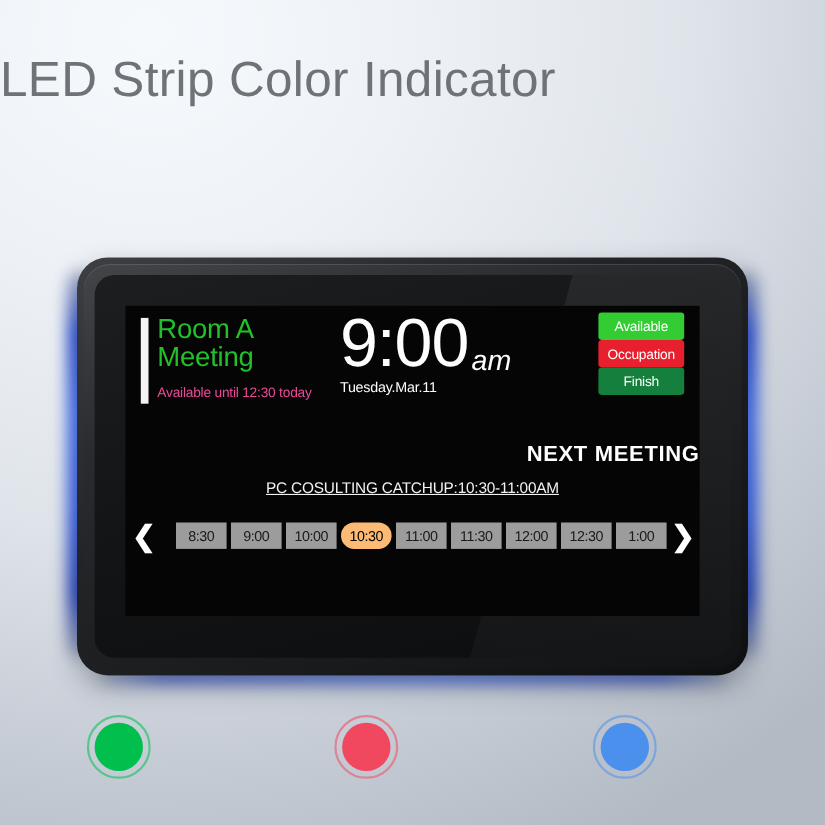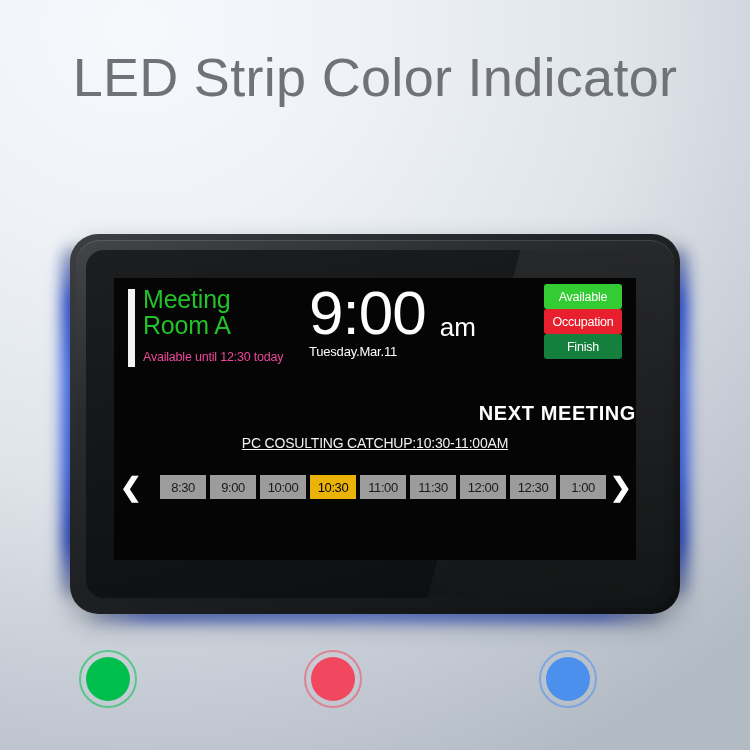--- a/index.html
+++ b/index.html
@@ -14,22 +14,22 @@
     position:relative;
     width:750px; height:750px;
     background:
       radial-gradient(ellipse 120% 110% at 18% 4%, #f6f9fc 0%, #eef2f7 26%, #dfe4ea 55%, #c6ccd5 80%, #b2bac4 100%);
   }
 
   
   #title {
     position:absolute;
     top:46px; left:0; width:750px;
-    text-align:center;
-    font-size:54px;
+    text-align:left;
+    font-size:45px;
     font-weight:400;
     letter-spacing:0.3px;
     color:#6f7276;
     white-space:nowrap;
   }
 
   
   #device-wrap {
     position:absolute;
     left:64px; top:228px;
@@ -141,22 +141,23 @@
   #clock-row { display:flex; align-items:flex-end; }
   #clock-time {
     font-size:62px;
     line-height:62px;
     font-weight:400;
     letter-spacing:-1px;
   }
   #clock-meridiem {
     font-size:26px;
     line-height:34px;
-    margin-left:14px;
+    margin-left:3px;
     font-weight:400;
+    font-style:italic;
   }
   #clock-date {
     font-size:13px;
     margin-top:0;
     letter-spacing:-0.2px;
   }
 
   
   #status-buttons {
     position:absolute;
@@ -213,21 +214,21 @@
   .slot {
     min-width:46px;
     height:24px;
     background:#9c9c9c;
     color:#1a1a1a;
     font-size:13px;
     display:flex; align-items:center; justify-content:center;
     padding:0 5px;
     letter-spacing:-0.4px;
   }
-  .slot.selected { background:#eab308; color:#000; }
+  .slot.selected { background:#fdba74; color:#000;border-radius:12px; }
 
   
   #led-dots {
     position:absolute;
     left:0; top:650px; width:750px; height:80px;
   }
   .dot {
     position:absolute;
     top:0;
     width:58px; height:58px;
@@ -265,22 +266,22 @@
     <div class="glass">
       <div class="glass-glare"></div>
     </div>
 
     <div id="screen">
 
       <div id="room-block">
         <div id="room-bar"></div>
         <div>
           <div id="room-name">
+            <div>Room A</div>
             <div>Meeting</div>
-            <div>Room A</div>
           </div>
           <div id="room-status">Available until 12:30 today</div>
         </div>
       </div>
 
       <div id="clock-block">
         <div id="clock-row">
           <span id="clock-time">9:00</span>
           <span id="clock-meridiem">am</span>
         </div>

